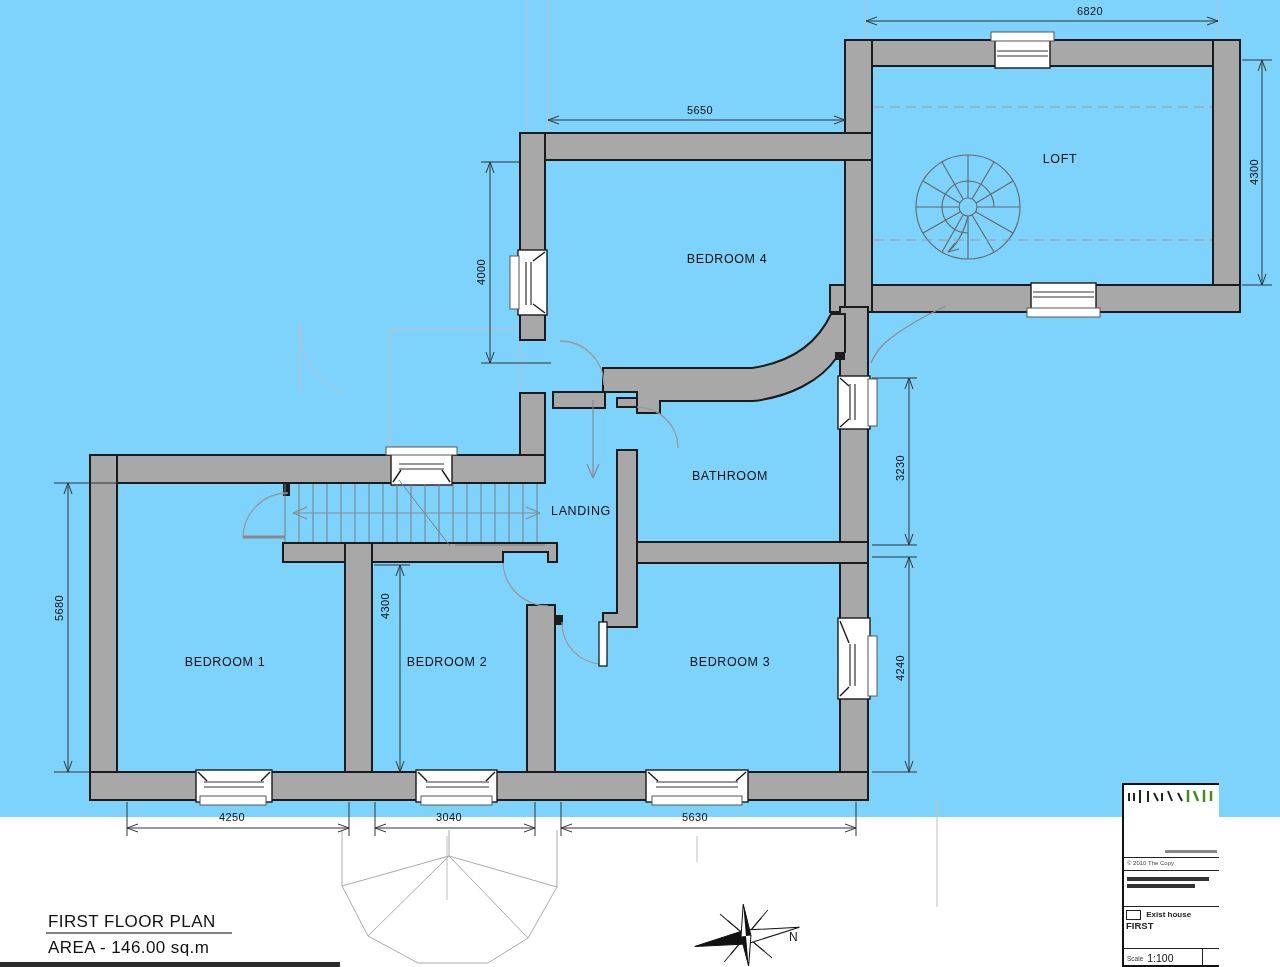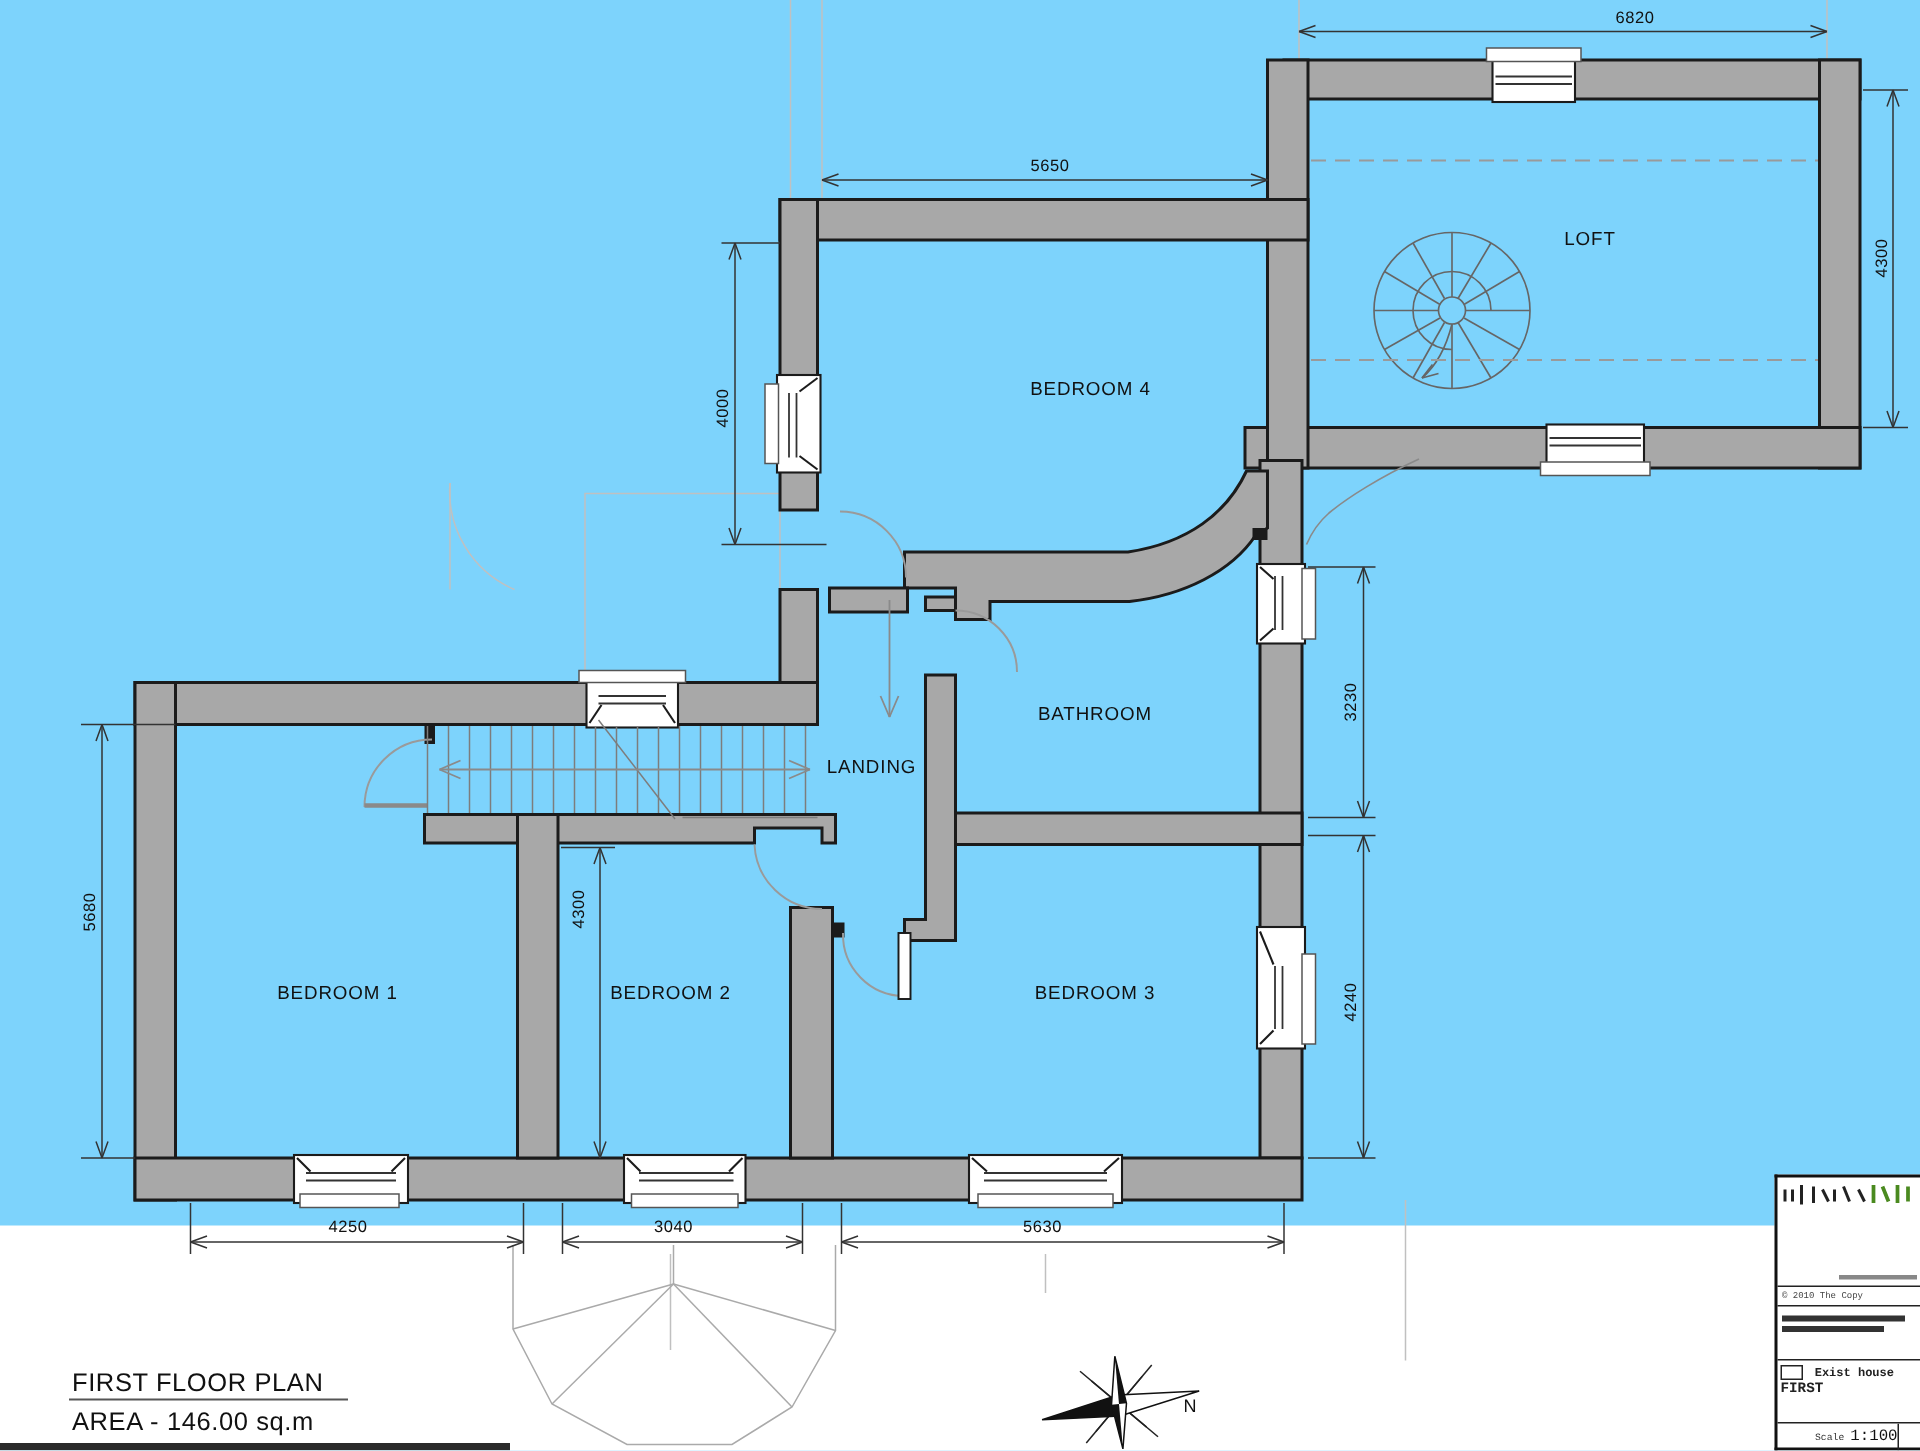--- a/index.html
+++ b/index.html
@@ -3,33 +3,33 @@
 <meta charset="utf-8">
 <style>
   html,body{margin:0;padding:0;background:#ffffff;width:1280px;height:967px;overflow:hidden;
     font-family:"Liberation Sans", sans-serif;}
   #stage{position:relative;width:1280px;height:817px;background:#7dd3fc;}
   svg text{fill:#111;}
   .room-label{font-size:12.5px;letter-spacing:.6px;}
   .dim-label{font-size:11px;letter-spacing:.4px;}
   .plan-title{font-size:17px;letter-spacing:.4px;}
   
-  #titleblock{position:absolute;left:1183px;top:783px;width:97px;height:184px;
-    background:#fff;border:2px solid #111;border-right:none;box-sizing:border-box;font-family:Liberation Mono, monospace;}
+  #titleblock{position:absolute;left:1122px;top:783px;width:97px;height:184px;
+    background:#fff;border:2px solid #111;border-right:none;box-sizing:border-box;font-family:Liberation Sans, sans-serif;}
   .tb-row{border-top:1px solid #222;box-sizing:border-box;overflow:hidden;white-space:nowrap;}
   .tb-logo{height:60px;border-top:none;position:relative;}
   .tb-sub{height:12px;border-top:none;}
   .tb-sub .bar{height:3px;background:#888;width:52px;margin:5px 2px 0 auto;}
   .tb-copy{height:13px;font-size:6px;color:#444;padding:2px 2px 0 3px;}
   .tb-addr{height:36px;padding:3px 3px;}
   .tb-addr .bar{height:4px;background:#333;margin:3px 0;}
   .tb-proj{height:42px;font-size:8px;font-weight:bold;color:#222;padding:3px 2px;position:relative;}
   .tb-proj .boxicon{display:inline-block;width:13px;height:8px;border:1.5px solid #222;margin-right:3px;vertical-align:middle;}
   .tb-proj .sheet{font-size:9.5px;}
-  .tb-scale{height:19px;display:flex;align-items:center;padding-left:22px;}
+  .tb-scale{height:19px;display:flex;align-items:center;}
   .tb-scale .lbl{font-size:6.5px;color:#333;padding:0 4px 0 3px;}
   .tb-scale .val{font-size:10.5px;color:#111;flex:1;}
   .tb-scale .cell{border-left:1px solid #222;height:100%;width:16px;}
 </style>
 </head>
 <body>
 
 <div id="stage">
 <svg width="1280" height="967" viewBox="0 0 1280 967">
 

